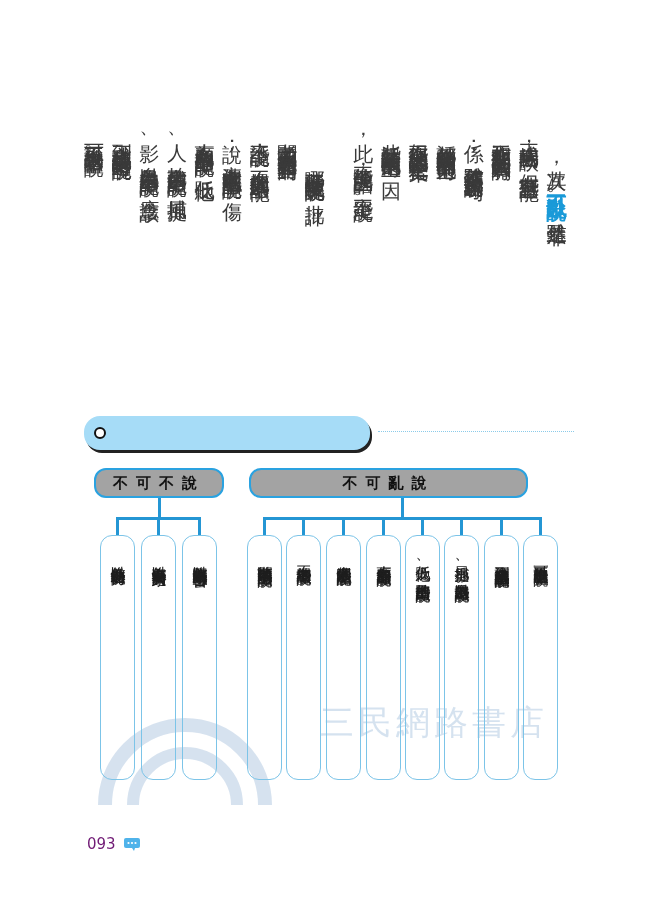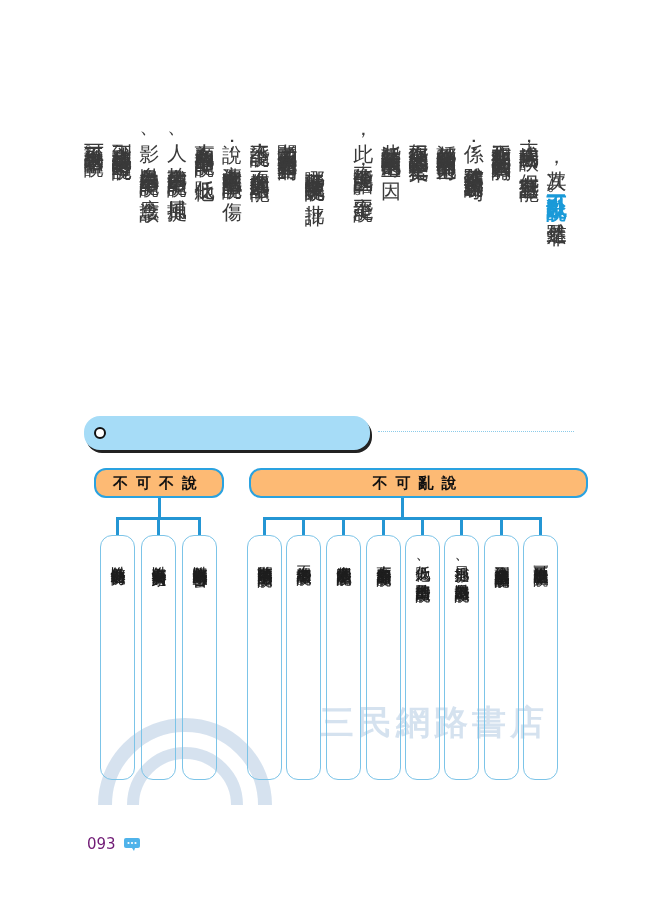--- a/index.html
+++ b/index.html
@@ -32,42 +32,41 @@
   .section-header .title {
     font-family: "DejaVu Sans", sans-serif; font-weight: bold; font-size: 20px; color: #1a1a1a;
     margin-left: 24px; letter-spacing: 1px;
   }
   .dotted-rule {
     position: absolute; left: 378px; top: 431px; width: 196px; border-top: 1px dotted #8ccbe9;
   }
 
   .cat-box {
     position: absolute; top: 468px; height: 30px;
-    border: 2.5px solid #2aa2e0; border-radius: 12px; background: #fdba74;
+    border: 2.5px solid #2aa2e0; border-radius: 12px; background: #a3a3a3;
     display: flex; align-items: center; justify-content: center;
     font-family: "DejaVu Sans", sans-serif; font-weight: bold; font-size: 15px; color: #111; letter-spacing: 8px;
     box-sizing: border-box;
   }
   .line { position: absolute; background: #2496d4; }
 
   .leaf {
     position: absolute; top: 535px; height: 245px; width: 35px; box-sizing: border-box;
     border: 1.3px solid #7cc4e8; border-radius: 12px; background: transparent;
     display: flex; justify-content: center; padding-top: 18px;
   }
   .leaf span {
     writing-mode: vertical-rl; text-orientation: upright;
     font-family: "DejaVu Sans", sans-serif; font-size: 15px; line-height: 17px; letter-spacing: 0.5px; color: #1e1e1e;
     white-space: nowrap;
   }
 
   .watermark {
     position: absolute; left: 245px; top: 700px; width: 320px; height: 70px; pointer-events: none;
     opacity: 0.25;
-    font-weight: bold;
   }
   .watermark .wm-name { position: absolute; left: 75px; top: 0; font-size: 34px; color: #5c8fc2; letter-spacing: 4px; font-family: "DejaVu Serif", serif; }
   .watermark .wm-url { position: absolute; left: 70px; top: 44px; font-size: 18px; color: #5c8fc2; font-family: "DejaVu Sans", sans-serif; }
   .arcs { position: absolute; left: 95px; top: 715px; width: 180px; height: 90px; opacity: 0.22; pointer-events:none; }
 
   .page-number {
     position: absolute; left: 87px; top: 835px; font-family: "DejaVu Sans", sans-serif; font-size: 15px; color: #701a75;
   }
   .chat-icon { position: absolute; left: 124px; top: 838px; }
 </style>
@@ -102,21 +101,21 @@
 
 <svg class="arcs" viewBox="0 0 180 90">
   <path d="M10 90 A80 80 0 0 1 170 90" fill="none" stroke="#4a7fb8" stroke-width="14"></path>
   <path d="M38 90 A52 52 0 0 1 142 90" fill="none" stroke="#4a7fb8" stroke-width="12"></path>
 </svg>
 <div class="watermark">
   <div class="wm-name">三民網路書店</div>
 </div>
 
 <div class="cat-box" style="left:94px; width:130px;">不可不說</div>
-<div class="cat-box" style="left:249px; width:339px;">不可亂說</div>
+<div class="cat-box" style="left:249px; width:279px;">不可亂說</div>
 
 <div class="line" style="left:158px; top:498px; width:2.5px; height:20px;"></div>
 <div class="line" style="left:116px; top:517px; width:85px; height:2.5px;"></div>
 <div class="line" style="left:116px; top:517px; width:2.5px; height:18px;"></div>
 <div class="line" style="left:157px; top:517px; width:2.5px; height:18px;"></div>
 <div class="line" style="left:198px; top:517px; width:2.5px; height:18px;"></div>
 
 <div class="line" style="left:401px; top:498px; width:2.5px; height:20px;"></div>
 <div class="line" style="left:263px; top:517px; width:278px; height:2.5px;"></div>
 <div class="line" style="left:263px; top:517px; width:2.5px; height:18px;"></div>

